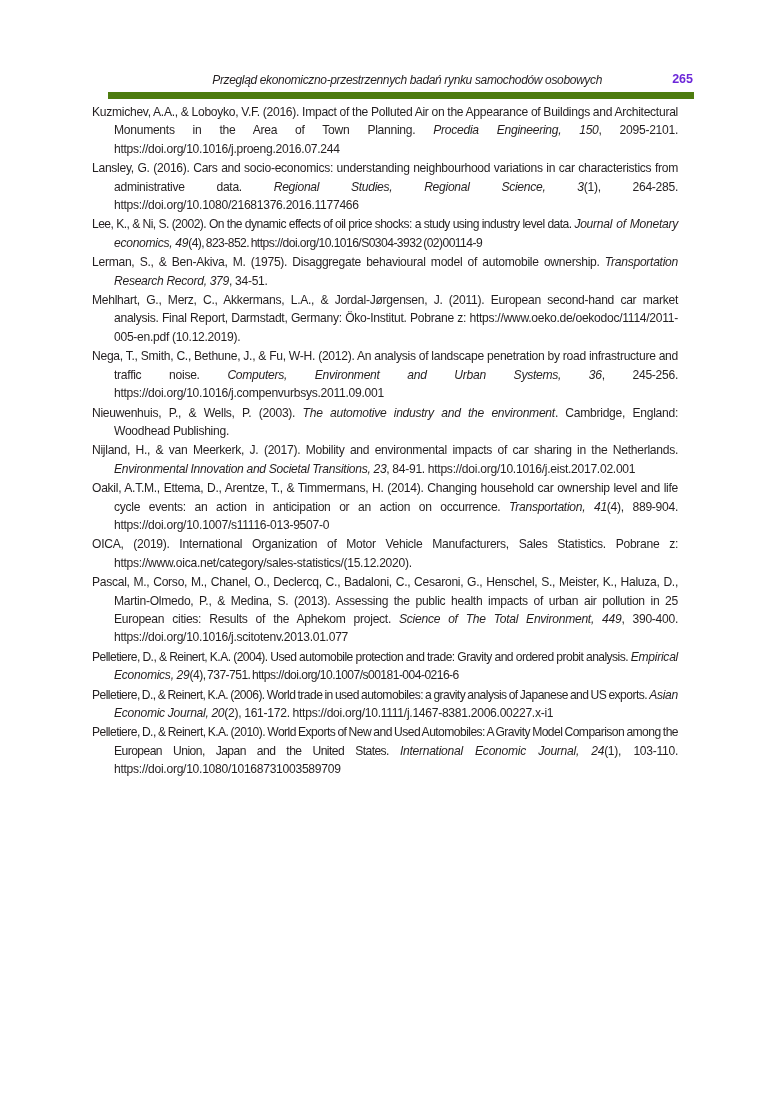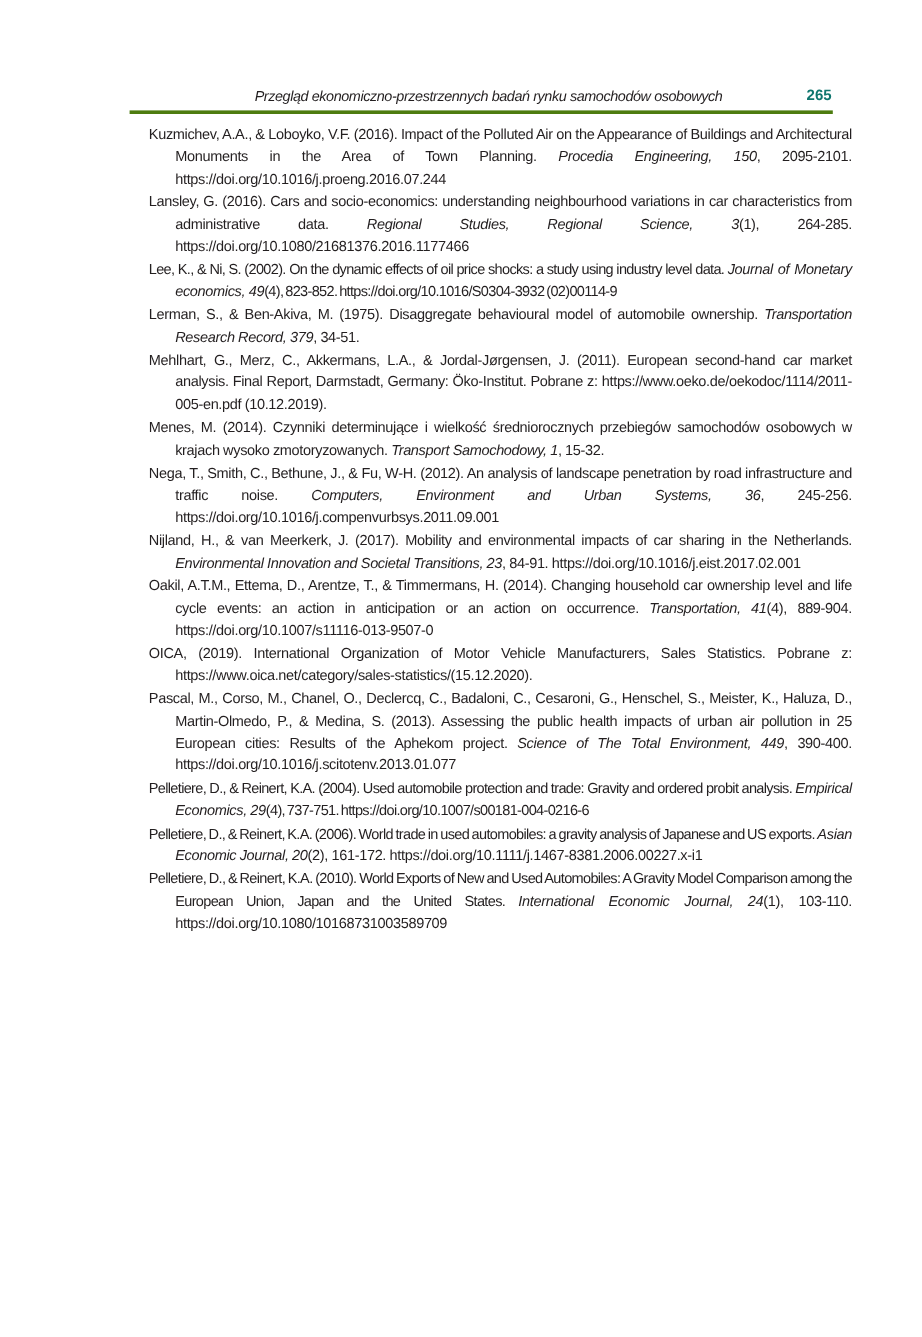--- a/index.html
+++ b/index.html
@@ -1,44 +1,44 @@
 <!DOCTYPE html>
 <html><head>
 <meta charset="utf-8">
 <style>
   html, body { margin: 0; padding: 0; background: #ffffff; }
   body { width: 768px; height: 1114px; position: relative; overflow: hidden;
          font-family: "Liberation Sans", "DejaVu Sans", sans-serif; color: #231f20; }
   .page-header { position: absolute; left: 108px; top: 72px; width: 586px; height: 20px;
-                 border-bottom: 3px solid #4d7c0f; }
+                 border-bottom: 7px solid #4d7c0f; }
   .running-title { position: absolute; right: 92px; top: 1px; font-style: italic; font-size: 12px;
                    letter-spacing: -0.35px; color: #231f20; white-space: nowrap; }
-  .page-number { position: absolute; right: 1px; top: 0px; font-weight: bold; font-size: 12.5px; color: #0f766e; }
-  .references { position: absolute; left: 124px; top: 103px; width: 586px; margin: 0; padding: 0; list-style: none; }
+  .page-number { position: absolute; right: 1px; top: 0px; font-weight: bold; font-size: 12.5px; color: #6d28d9; }
+  .references { position: absolute; left: 92px; top: 103px; width: 586px; margin: 0; padding: 0; list-style: none; }
   .ref { font-size: 12.1px; line-height: 18.4px; text-align: justify; padding-left: 22px; text-indent: -22px;
          margin: 0 0 1px 0; letter-spacing: -0.28px; word-spacing: -0.2px; hyphens: manual; }
   .ref i { font-style: italic; }
   .ref .tight { letter-spacing: -0.55px; word-spacing: -1.2px; }
 </style>
 </head>
 <body>
 
 <div class="page-header">
   <span class="running-title">Przegląd ekonomiczno-przestrzennych badań rynku samochodów osobowych</span>
   <span class="page-number">265</span>
 </div>
 
 <ul class="references">
   <li class="ref"><span>Kuzmichev, A.A., &amp; Loboyko, V.F. (2016). Impact of the Polluted Air on the Appearance of Build­ings and Architectural Monuments in the Area of Town Planning. </span><i>Procedia Engineering</i><i>, 150</i><span>, 2095-2101. https://doi.org/10.1016/j.proeng.2016.07.244</span></li>
   <li class="ref"><span>Lansley, G. (2016). Cars and socio-economics: understanding neighbourhood variations in car char­acteristics from administrative data. </span><i>Regional Studies, Regional Science</i><i>, 3</i><span>(1), 264-285. https://doi.org/10.1080/21681376.2016.1177466</span></li>
   <li class="ref"><span class="tight">Lee, K., &amp; Ni, S. (2002). On the dynamic effects of oil price shocks: a study using industry level data. </span><i>Jour­nal of Monetary economics</i><i>, 49</i><span class="tight">(4), 823-852. https://doi.org/10.1016/S0304-3932 (02)00114-9</span></li>
   <li class="ref"><span>Lerman, S., &amp; Ben-Akiva, M. (1975). Disaggregate behavioural model of automobile ownership. </span><i>Transportation Research Record</i><i>, 379</i><span>, 34-51.</span></li>
   <li class="ref"><span>Mehlhart, G., Merz, C., Akkermans, L.A., &amp; Jordal-Jørgensen, J. (2011). European second-hand car market analysis. Final Report, Darmstadt, Germany: Öko-Institut. Pobrane z: https://www.oeko.de/oekodoc/1114/2011-005-en.pdf (10.12.2019).</span><i></i><i></i><span></span></li>
-  <li class="ref"><span>Menes, M. (2014). Czynniki determinujące i wielkość średniorocznych przebiegów samochodów osobowych w krajach wysoko zmotoryzowanych. </span><i>Transport Samochodowy</i><i>, 1</i><span>, 15-32.</span></li>
   <li class="ref"><span>Nega, T., Smith, C., Bethune, J., &amp; Fu, W-H. (2012). An analysis of landscape penetration by road infrastructure and traffic noise. </span><i>Computers, Environment and Urban Systems</i><i>, 36</i><span>, 245-256. https://doi.org/10.1016/j.compenvurbsys.2011.09.001</span></li>
+  <li class="ref"><span>Nieuwenhuis, P., &amp; Wells, P. (2003). </span><i>The automotive industry and the environment</i><i></i><span>. Cambridge, En­gland: Woodhead Publishing.</span></li>
   <li class="ref"><span>Nijland, H., &amp; van Meerkerk, J. (2017). Mobility and environmental impacts of car sharing in the Netherlands. </span><i>Environmental Innovation and Societal Transitions</i><i>, 23</i><span>, 84-91. https://doi.org/10.1016/j.eist.2017.02.001</span></li>
   <li class="ref"><span>Oakil, A.T.M., Ettema, D., Arentze, T., &amp; Timmermans, H. (2014). Changing household car ownership level and life cycle events: an action in anticipation or an action on occurrence. </span><i>Transportation</i><i>, 41</i><span>(4), 889-904. https://doi.org/10.1007/s11116-013-9507-0</span></li>
   <li class="ref"><span>OICA, (2019). International Organization of Motor Vehicle Manufacturers, Sales Statistics. Pobrane z: https://www.oica.net/category/sales-statistics/(15.12.2020).</span><i></i><i></i><span></span></li>
   <li class="ref"><span>Pascal, M., Corso, M., Chanel, O., Declercq, C., Badaloni, C., Cesaroni, G., Henschel, S., Meister, K., Haluza, D., Martin-Olmedo, P., &amp; Medina, S. (2013). Assessing the public health impacts of ur­ban air pollution in 25 European cities: Results of the Aphekom project. </span><i>Science of The Total Environment</i><i>, 449</i><span>, 390-400. https://doi.org/10.1016/j.scitotenv.2013.01.077</span></li>
   <li class="ref"><span class="tight">Pelletiere, D., &amp; Reinert, K.A. (2004). Used automobile protection and trade: Gravity and ordered pro­bit analysis. </span><i>Empirical Economics</i><i>, 29</i><span class="tight">(4), 737-751. https://doi.org/10.1007/s00181-004-0216-6</span></li>
   <li class="ref"><span class="tight">Pelletiere, D., &amp; Reinert, K.A. (2006). World trade in used automobiles: a gravity analysis of Japanese and US exports. </span><i>Asian Economic Journal</i><i>, 20</i><span>(2), 161-172. https://doi.org/10.1111/j.1467-8381.2006.00227.x-i1</span></li>
   <li class="ref"><span class="tight">Pelletiere, D., &amp; Reinert, K.A. (2010). World Exports of New and Used Automobiles: A Gravity Model Comparison among the European Union, Japan and the United States. </span><i>International Economic Journal</i><i>, 24</i><span>(1), 103-110. https://doi.org/10.1080/10168731003589709</span></li>
 </ul>
 
 </body></html>

